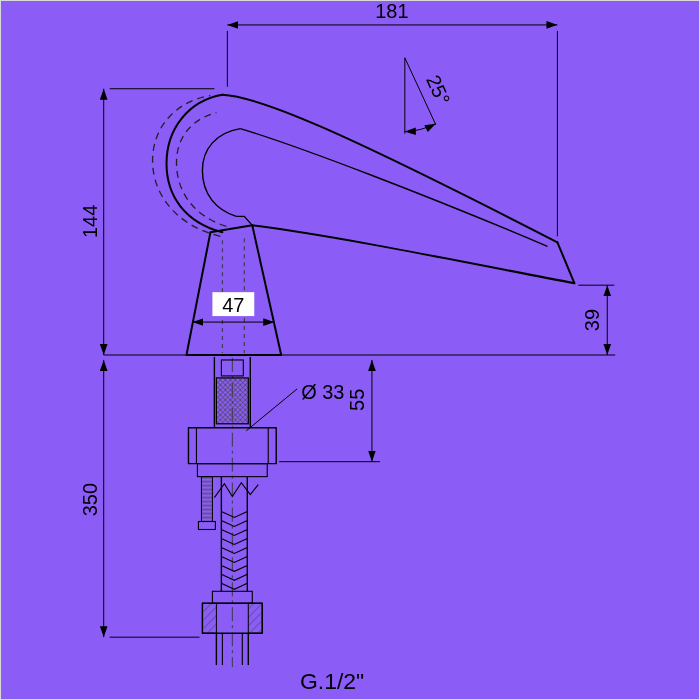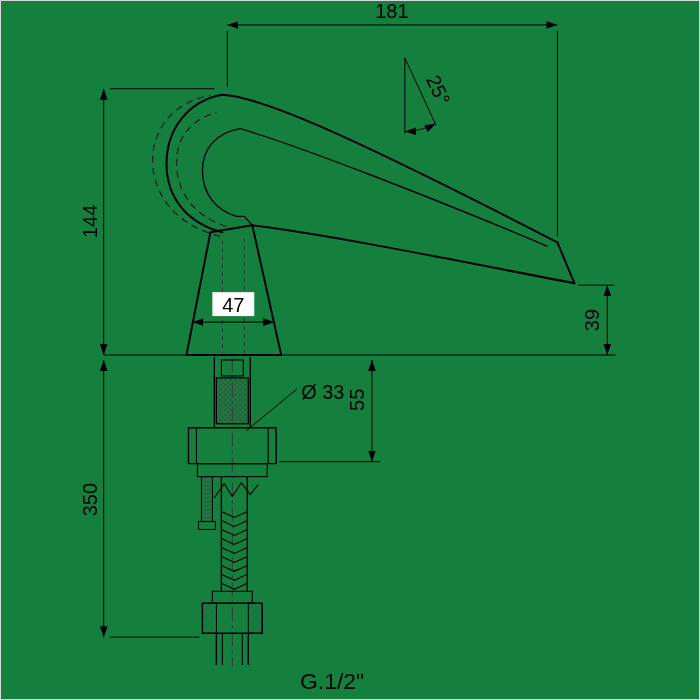--- a/index.html
+++ b/index.html
@@ -1,17 +1,17 @@
 <!DOCTYPE html>
 <html><head>
 <meta charset="utf-8">
 <style>
   html,body{margin:0;padding:0;background:#ffffff;}
   .sheet{
-    width:698px;height:698px;border:1px solid #d8d8d8;background:#15803d;
+    width:698px;height:698px;border:1px solid #d8d8d8;background:#8b5cf6;
     position:relative;overflow:hidden;
   }
   svg{display:block;}
   .part   {stroke:#000;stroke-width:2;fill:none;stroke-linejoin:round;stroke-linecap:round;}
   .mid    {stroke:#000;stroke-width:1.4;fill:none;stroke-linejoin:round;}
   .thin   {stroke:#000;stroke-width:1.1;fill:none;}
   .dimln  {stroke:#000;stroke-width:1;fill:none;}
   .phantom{stroke:#222;stroke-width:1.3;fill:none;stroke-dasharray:7 5;}
   .inner-dash{stroke:#333;stroke-width:1;fill:none;stroke-dasharray:4 4;}
   .centerln{stroke:#333;stroke-width:0.9;fill:none;stroke-dasharray:14 4 3 4;}

